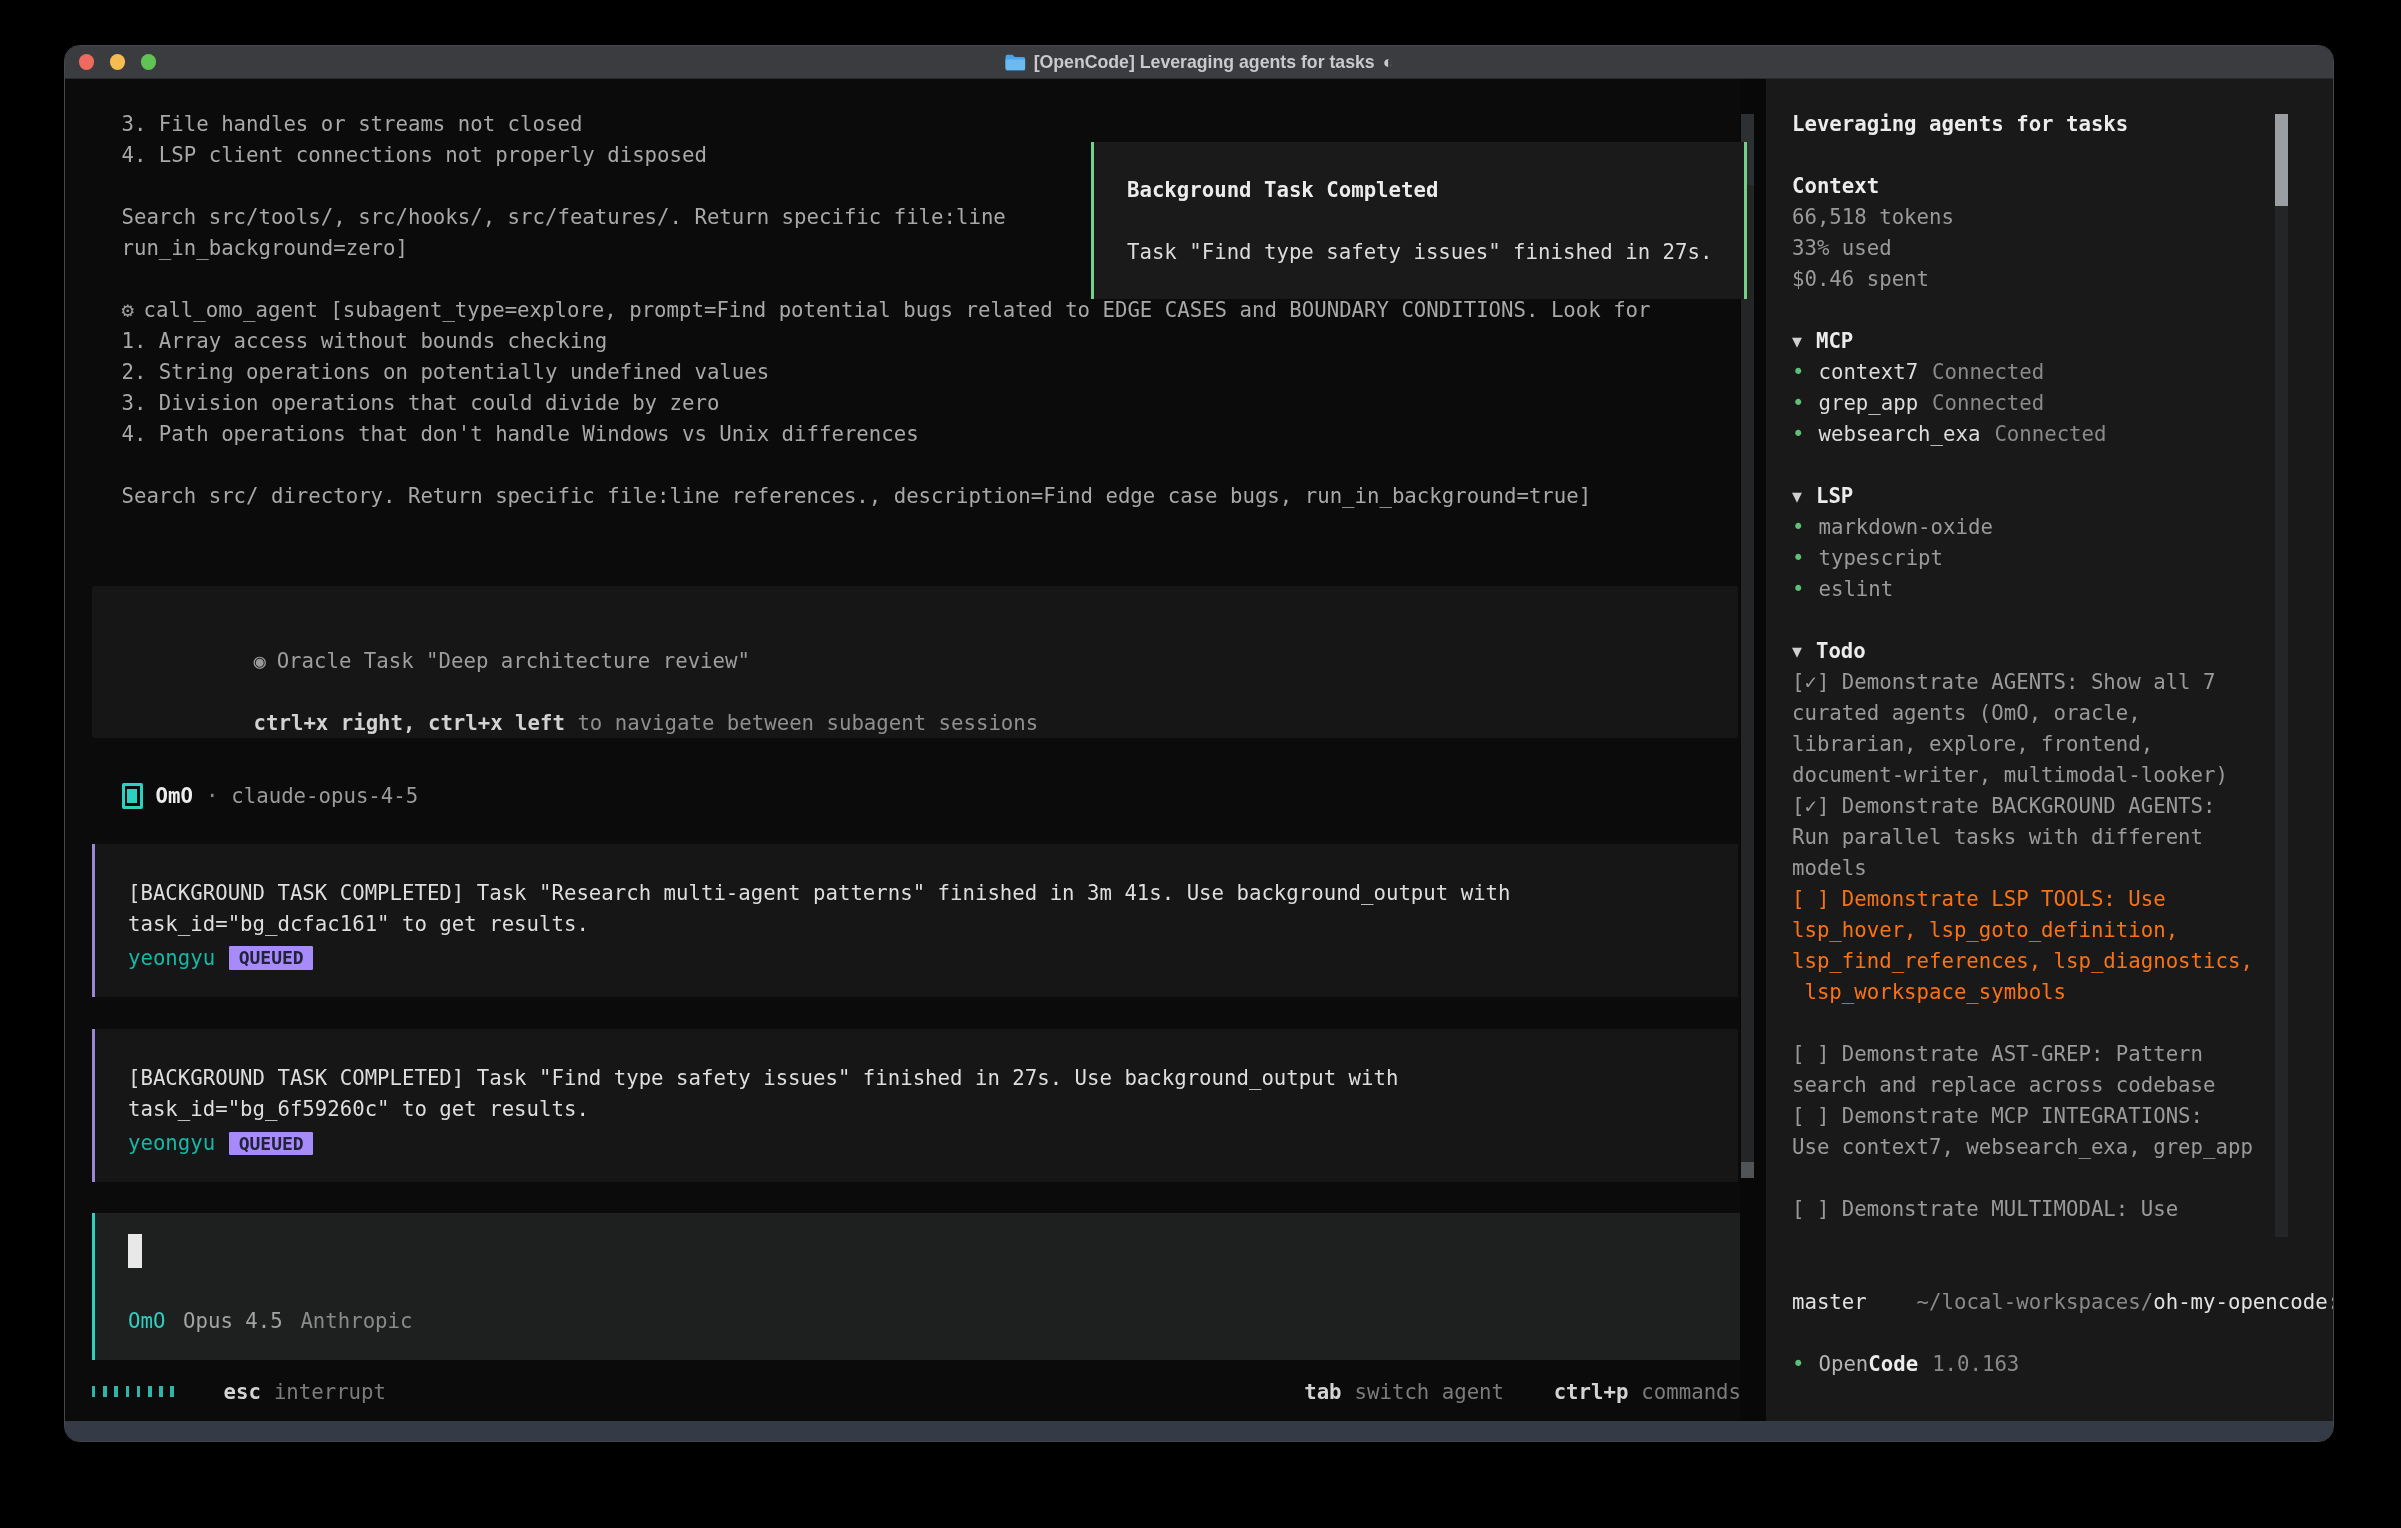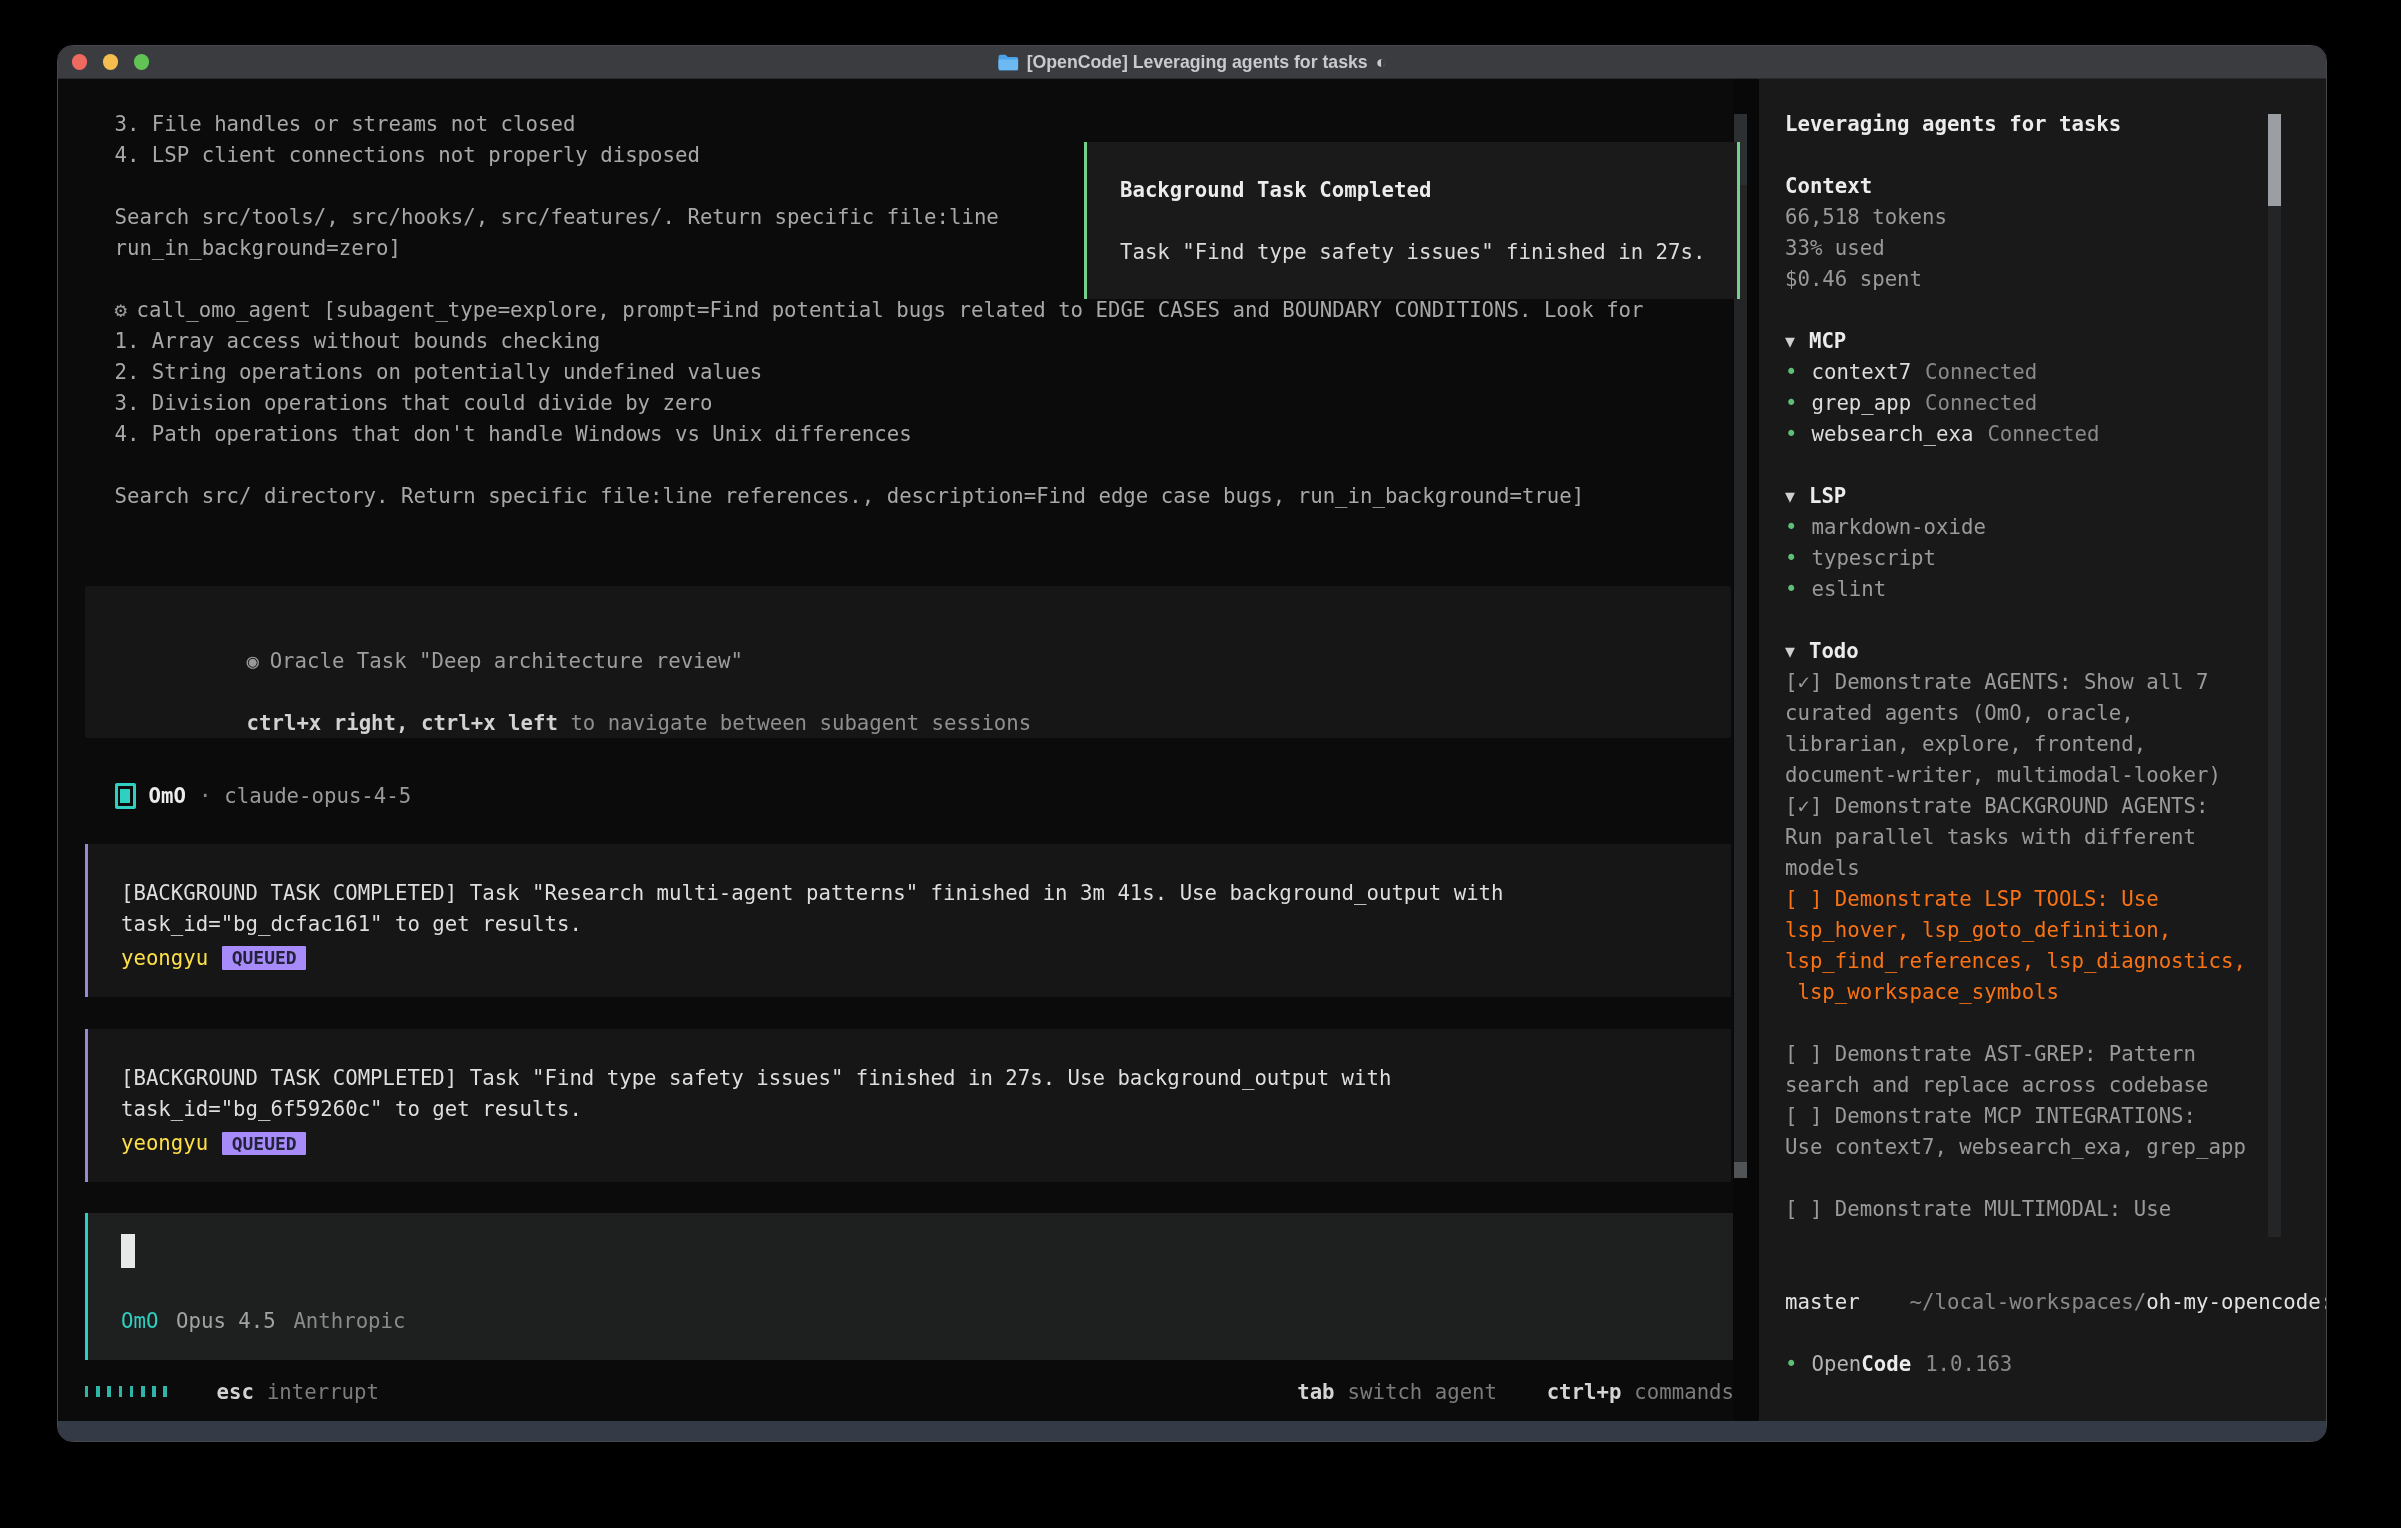--- a/index.html
+++ b/index.html
@@ -1,17 +1,17 @@
 <!DOCTYPE html>
 <html style="font-size:9.5px"><head>
 <meta charset="utf-8">
 <style>
   html,body{margin:0;padding:0;background:#000;}
   body{width:2401px;height:1528px;position:relative;font-family:"DejaVu Sans Mono",monospace;}
-  .window{position:absolute;left:57px;top:45px;width:2268px;height:1395px;background:#0b0b0b;
+  .window{position:absolute;left:64px;top:45px;width:2268px;height:1395px;background:#0b0b0b;
           border:1.2px solid #46474c;border-radius:15.4px;overflow:hidden;display:flex;flex-direction:column;}
   
   .titlebar{height:32px;background:#3b3c40;border-bottom:1.2px solid #2a2a2d;display:flex;align-items:center;
             position:relative;flex:0 0 auto;}
   .lights{display:flex;gap:15.4px;margin-left:14px;}
   .light{width:15.4px;height:15.4px;border-radius:50%;}
   .light.red{background:#ee6a5f;} .light.yellow{background:#f5bd4f;} .light.green{background:#61c354;}
   .titletext{position:absolute;left:50%;top:50%;transform:translate(-50%,-50%);display:flex;align-items:center;gap:8.3px;
              font-family:"Liberation Sans",sans-serif;font-weight:bold;font-size:17.7px;color:#c9cacd;white-space:nowrap;}
   .folder-svg{width:21px;height:17.7px;display:block;}
@@ -30,21 +30,21 @@
   .oracle-title{color:#9e9e9e;}
   .hint-keys{color:#d2d2d2;font-weight:bold;} .hint-rest{color:#8f8f8f;}
   .agentline{margin-top:43px;margin-left:29.5px;height:31px;display:flex;align-items:center;gap:13px;}
   .omo-box{width:21px;height:26px;border:3px solid #2ed0c2;border-radius:1.8px;box-sizing:border-box;display:flex;align-items:center;justify-content:center;}
   .omo-inner{width:9.5px;height:14px;background:#2ed0c2;}
   .agent-name{color:#ececec;font-weight:bold;}
   .agent-sep{color:#8a8a8a;} .agent-model{color:#9a9a9a;}
   .msgbox{margin-top:32.5px;width:1646px;background:#161616;border-left:3.5px solid #9b87d4;
           padding:34px 0 23.6px 33px;box-sizing:border-box;color:#dedede;}
   .msg-meta{display:flex;align-items:center;gap:14px;height:31px;margin-top:2.4px;}
-  .msg-author{color:#fde047;text-align:center;}
+  .msg-author{color:#14b8a6;text-align:center;}
   .badge{background:#a78bfa;color:#22223a;font-weight:bold;padding:1.2px 9.5px;border-radius:1.2px;font-size:18px;}
   .inputbox{margin-top:31px;width:1660px;background:#1e1f1f;border-left:3.5px solid #2ed0c2;
             padding:21px 0 23.6px 33px;box-sizing:border-box;}
   .cursor{width:13.6px;height:34px;background:#e8e8e8;}
   .modelrow{margin-top:37px;display:flex;gap:17.7px;height:31px;align-items:center;}
   .m-agent{color:#2ed0c2;} .m-model{color:#a3a3a3;font-weight:normal;} .m-provider{color:#8a8a8a;}
   .statusrow{margin-top:16px;width:1649px;display:flex;align-items:center;height:31px;}
   .spinner{width:89px;height:11.8px;margin-right:29.5px;
            background:repeating-linear-gradient(90deg,#2fb5a8 0 3.5px,transparent 3.5px 11.2px);}
   .sb-key{color:#d4d4d4;font-weight:bold;} .sb-label{color:#7c7c7c;}

